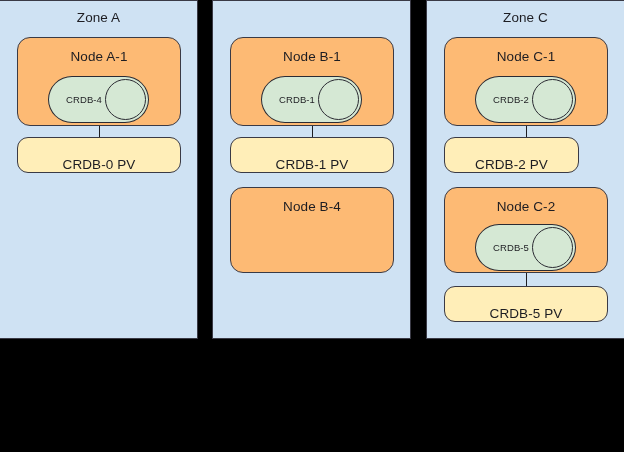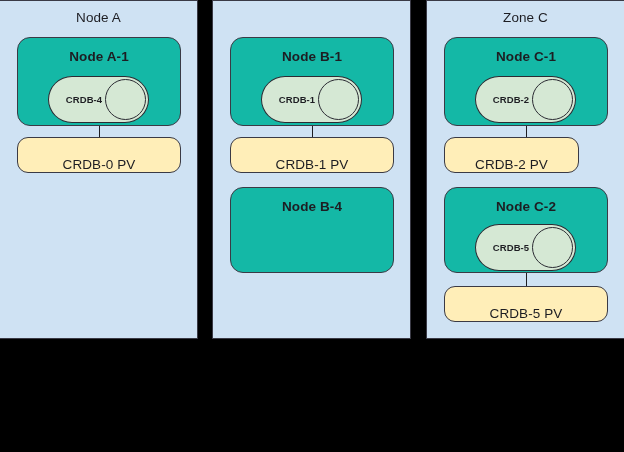--- a/index.html
+++ b/index.html
@@ -42,25 +42,24 @@
     text-align: center;
     font-size: 13.5px;
     color: #1d1d22;
     line-height: 16px;
     letter-spacing: 0.1px;
   }
 
   
   .node {
     position: absolute;
-    background: #14b8a6;
+    background: #fdba74;
     border: 1px solid #3a3a45;
     border-radius: 13px;
     box-sizing: border-box;
-    font-weight: bold;
   }
   .node-label {
     position: absolute;
     top: 11px;
     left: 0;
     width: 100%;
     text-align: center;
     font-size: 13.5px;
     color: #1d1d22;
     line-height: 16px;
@@ -138,21 +137,21 @@
     color: #1d1d22;
     letter-spacing: 0.1px;
   }
 </style>
 </head>
 <body>
 
 <div id="canvas">
 
   <div class="zone" id="zone-a">
-    <div class="zone-label">Node A</div>
+    <div class="zone-label">Zone A</div>
 
     <div class="node node-top">
       <div class="node-label">Node A-1</div>
       <div class="cyl">
         <div class="cyl-body"></div>
         <div class="cyl-cap"></div>
         <div class="cyl-label">CRDB-4</div>
       </div>
     </div>
 

